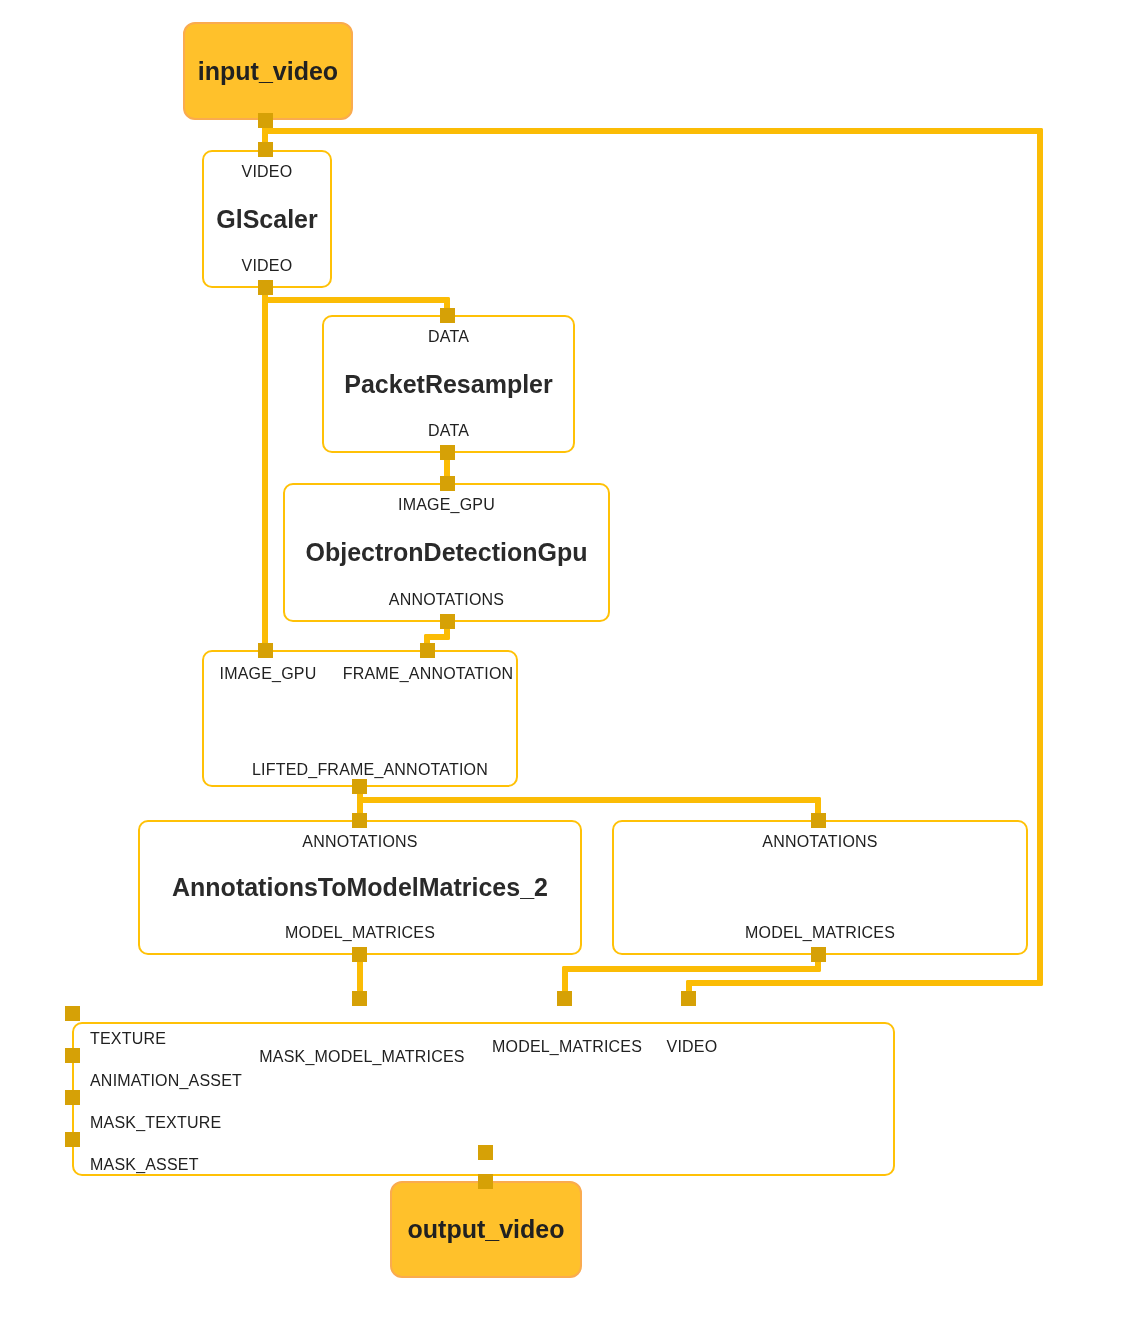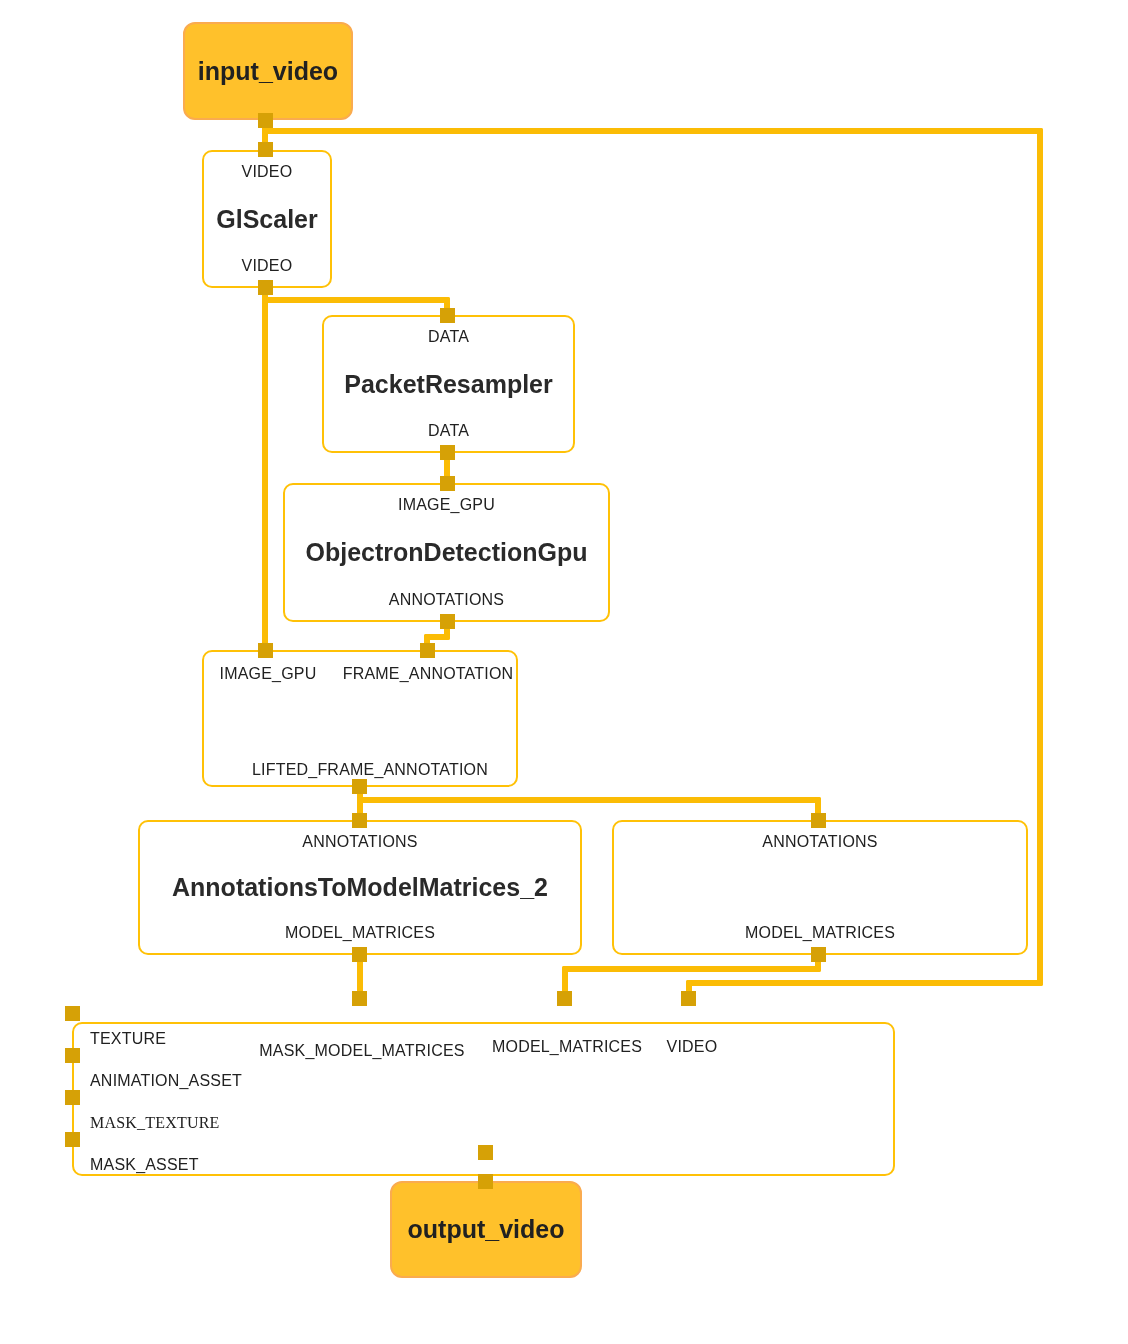--- a/index.html
+++ b/index.html
@@ -103,23 +103,23 @@
   </div>
 
   <div class="node" style="left:612px;top:820px;width:416px;height:135px;">
     <span class="port-label">ANNOTATIONS</span>
     <span class="port-label">MODEL_MATRICES</span>
   </div>
 
   <div class="node" style="left:72px;top:998px;width:823px;height:154px;padding:0;margin-top:24px;">
     <span class="port-label abs" style="left:16px;top:6px;">TEXTURE</span>
     <span class="port-label abs" style="left:16px;top:48px;">ANIMATION_ASSET</span>
-    <span class="port-label abs" style="left:16px;top:90px;font-family:Liberation Serif, serif;">MASK_TEXTURE</span>
+    <span class="port-label abs" style="left:16px;top:90px;">MASK_TEXTURE</span>
     <span class="port-label abs" style="left:16px;top:132px;">MASK_ASSET</span>
-    <span class="port-label abs ctr" style="left:288px;top:18px;text-align:center;">MASK_MODEL_MATRICES</span>
+    <span class="port-label abs ctr" style="left:288px;top:24px;text-align:center;">MASK_MODEL_MATRICES</span>
     <span class="port-label abs ctr" style="left:493px;top:14px;">MODEL_MATRICES</span>
     <span class="port-label abs ctr" style="left:618px;top:14px;">VIDEO</span>
   </div>
 
   <div class="terminal" style="left:390px;top:1181px;width:192px;height:97px;">
     <span>output_video</span>
   </div>
 
   <div class="port" style="left:258px;top:113px;"></div>
   <div class="port" style="left:258px;top:142px;"></div>

